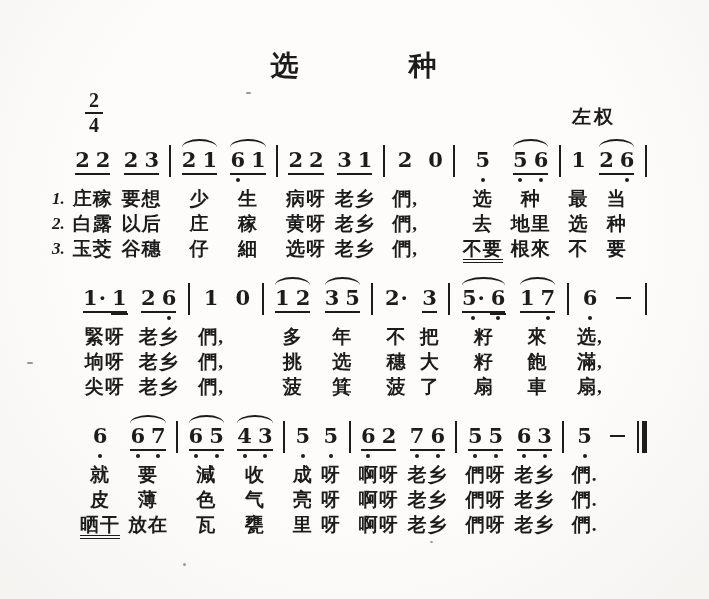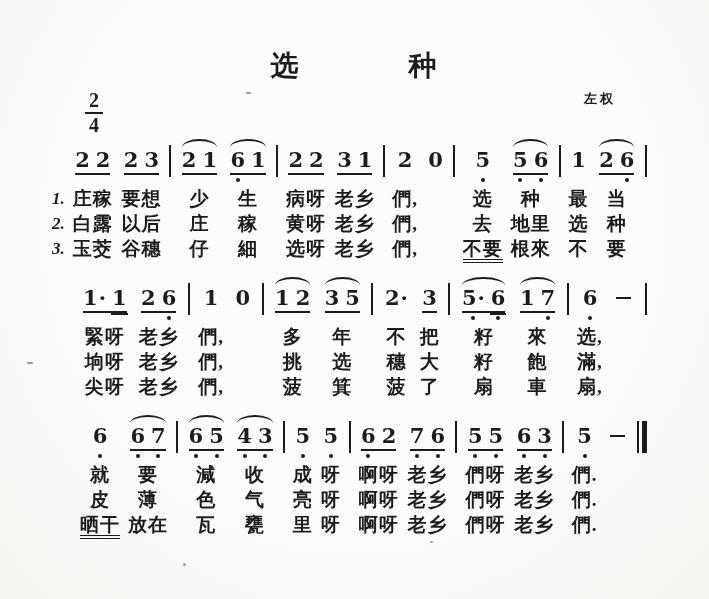--- a/index.html
+++ b/index.html
@@ -20,21 +20,21 @@
     font-size: 28px; font-weight: bold; letter-spacing: 2px; line-height: 36px;
   }
   .meta {
     display: flex; justify-content: space-between; align-items: flex-start;
     margin: 6px 93px 0 85px; height: 48px;
   }
   .timesig { display: flex; flex-direction: column; align-items: center;
     font-weight: bold; font-size: 20px; line-height: 21px; }
   .ts-num { border-bottom: 2px solid #1c1c1c; padding: 0 4px 1px; }
   .ts-den { padding-top: 1px; }
-  .attribution { font-size: 13px; letter-spacing: 3px; font-weight: 600; }
+  .attribution { font-size: 19px; letter-spacing: 3px; margin-top: 14px; font-weight: 600; }
 
   .system { display: flex; justify-content: space-between; align-items: flex-start;
     margin: 0 62px 15px 80px; }
   .system.has-labels { margin-left: 52px; }
 
   .note-col { display: flex; flex-direction: column; align-items: center; }
   .vcol { align-items: flex-start; }
   .note-area { height: 48px; display: flex; align-items: flex-start; }
 
   .ngroup { position: relative; display: flex; padding-top: 11px; }

